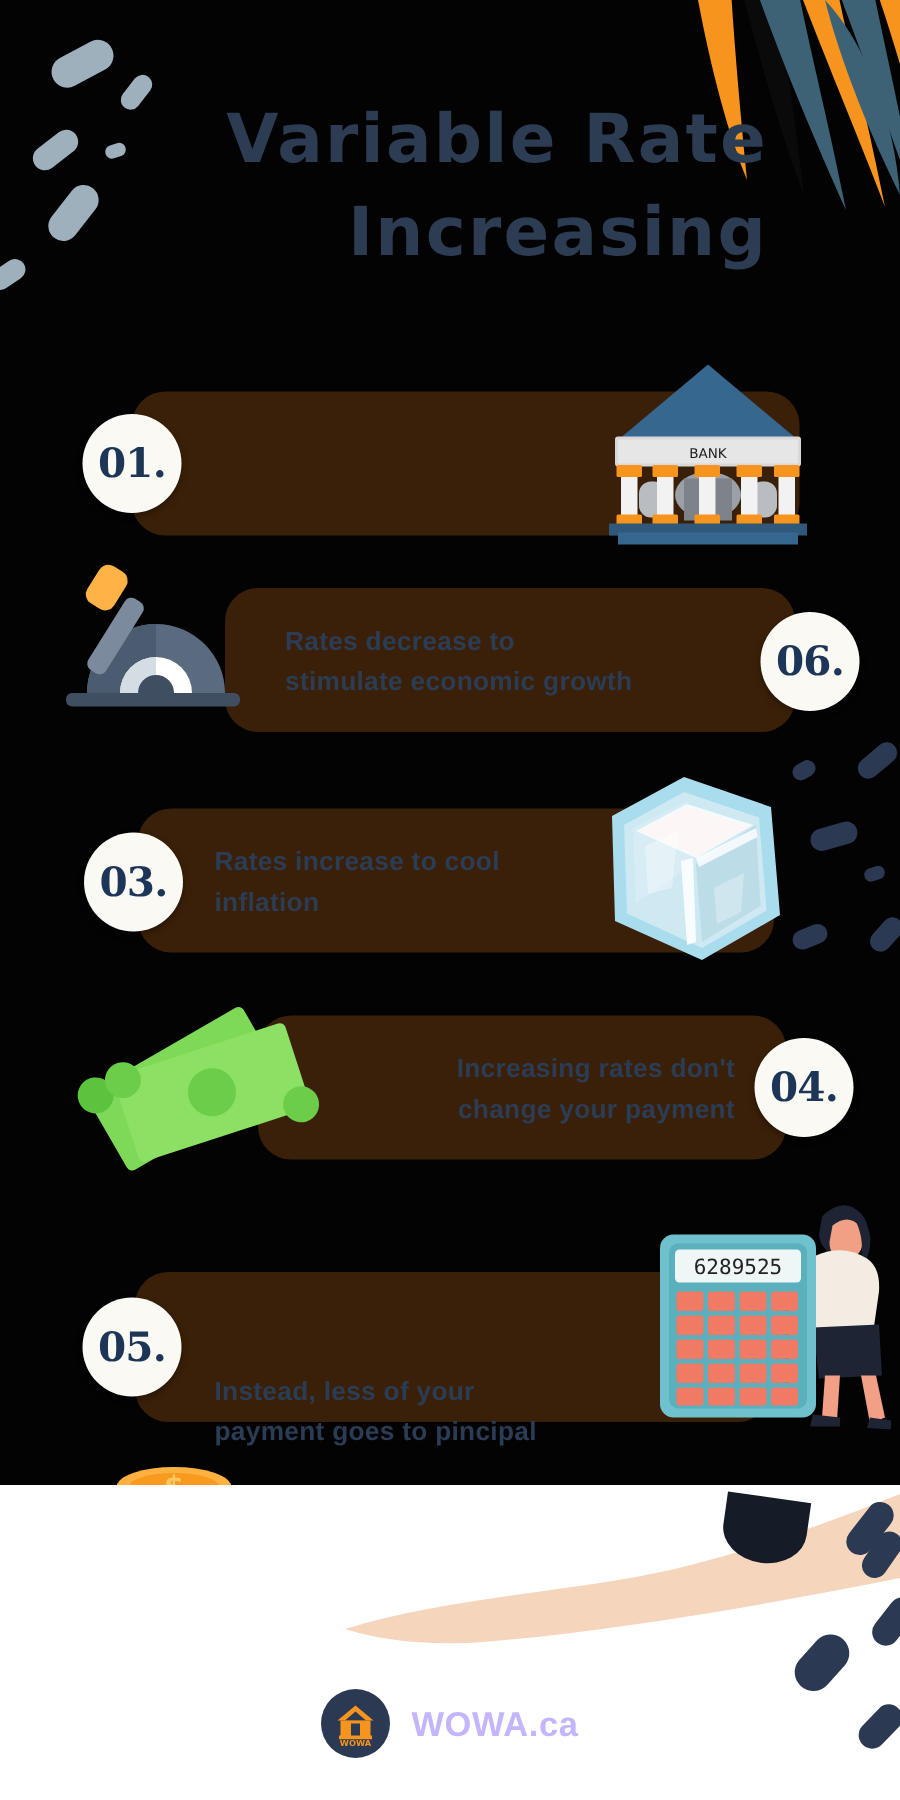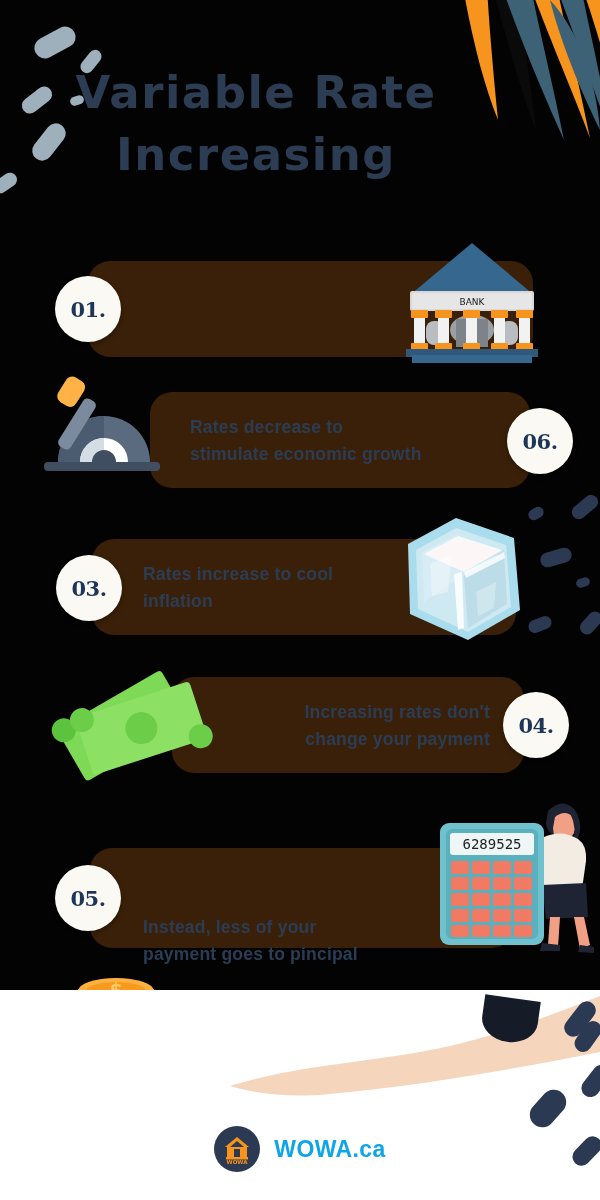--- a/index.html
+++ b/index.html
@@ -18,21 +18,21 @@
 
   
   .leaf { position: absolute; }
 
   
   .dash { position: absolute; border-radius: 40px; }
 
   
   .title-wrap {
     position: absolute; top: 62px; left: 0; width: 512px;
-    text-align: center; z-index: 6;
+    text-align: right; z-index: 6;
   }
   .title-line {
     font-family: "DejaVu Sans", sans-serif;
     font-weight: 700;
     font-size: 45px;
     letter-spacing: 1.5px;
     color: #2c3c52;
     line-height: 1.38;
     display: block;
   }
@@ -59,21 +59,21 @@
     width: 66px; height: 66px;
     border-radius: 50%;
     background: #fbf9f4;
     display: flex; align-items: center; justify-content: center;
     z-index: 9;
     box-shadow: 0 2px 5px rgba(0,0,0,.35);
   }
   .badge span {
     font-family: "DejaVu Serif", serif;
     font-weight: 700;
-    font-size: 21px;
+    font-size: 27px;
     color: #1d3557;
     letter-spacing: -.5px;
   }
   .art { position: absolute; z-index: 7; }
 
   
   .blob {
     position: absolute; z-index: 8;
     background: #ffffff;
   }
@@ -81,21 +81,21 @@
     position: absolute; z-index: 12;
     left: 0; bottom: 28px; width: 600px;
     display: flex; align-items: center; justify-content: center; gap: 14px;
   }
   .logo-circle {
     width: 46px; height: 46px; border-radius: 50%;
     background: #2b3a52;
     display: flex; align-items: center; justify-content: center;
   }
   .brand {
-    font-size: 23px; font-weight: 700; color: #0ea5e9; letter-spacing: .4px;
+    font-size: 23px; font-weight: 700; color: #c4b5fd; letter-spacing: .4px;
   }
 </style>
 </head>
 <body>
 
 <div id="poster">
 
   <svg class="leaf" style="top:-10px; left:400px;" width="210" height="240" viewBox="0 0 210 240">
     <path d="M60 -20 C 70 40, 82 90, 98 130 C 92 70, 88 20, 86 -20 Z" fill="#f7941d"></path>
     <path d="M88 -20 C 104 40, 120 100, 136 140 C 128 70, 118 15, 114 -20 Z" fill="#0a0a0a"></path>

